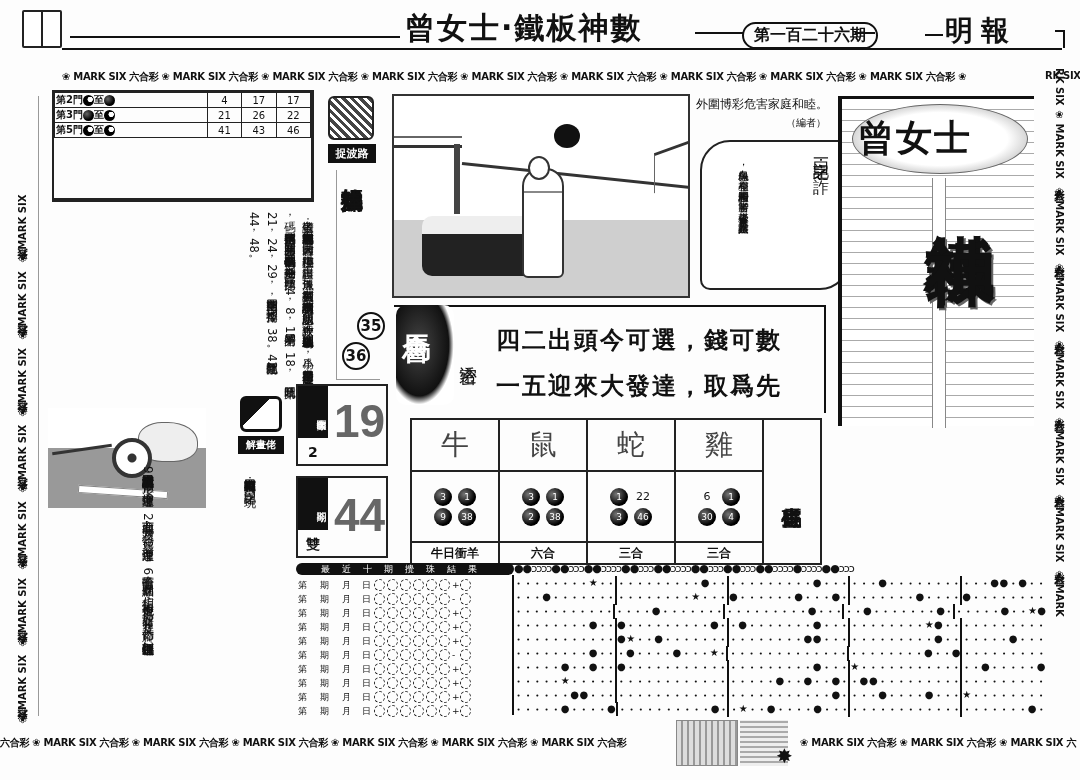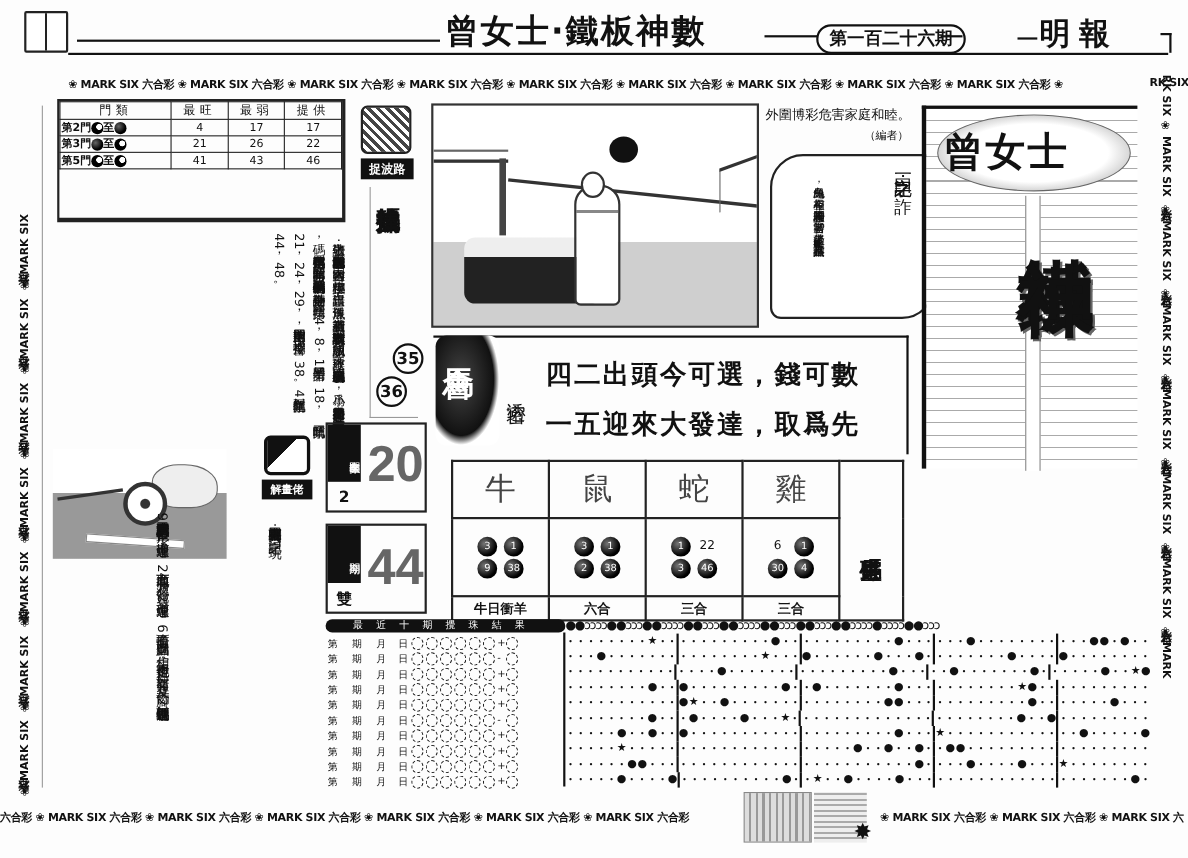--- a/index.html
+++ b/index.html
@@ -148,26 +148,20 @@
 <div class="abs banner-h" style="left:1045px;top:70px;">RK SIX</div>
 <div class="abs banner-h" style="left:0px;top:736px;width:672px;overflow:hidden;">六合彩 ❀ MARK SIX 六合彩 ❀ MARK SIX 六合彩 ❀ MARK SIX 六合彩 ❀ MARK SIX 六合彩 ❀ MARK SIX 六合彩 ❀ MARK SIX 六合彩</div>
 <div class="abs banner-h" style="left:800px;top:736px;width:280px;overflow:hidden;">❀ MARK SIX 六合彩 ❀ MARK SIX 六合彩 ❀ MARK SIX 六</div>
 <div class="abs banner-v-up" style="left:16px;top:68px;height:660px;overflow:hidden;">六合彩 ❀ MARK SIX 六合彩 ❀ MARK SIX 六合彩 ❀ MARK SIX 六合彩 ❀ MARK SIX 六合彩 ❀ MARK SIX 六合彩 ❀ MARK SIX 六合彩 ❀ MARK SIX</div>
 <div class="abs banner-v" style="left:1052px;top:68px;height:660px;overflow:hidden;">RK SIX ❀ MARK SIX 六合彩 ❀ MARK SIX 六合彩 ❀ MARK SIX 六合彩 ❀ MARK SIX 六合彩 ❀ MARK SIX 六合彩 ❀ MARK SIX 六合彩 ❀ MARK</div>
 <div class="abs" style="left:38px;top:96px;width:1px;height:620px;background:#999;"></div>
 
 <div id="stats" class="abs">
   <table>
     <tbody>
-        <tr>
-      <th>門類</th>
-      <th>最旺</th>
-      <th>最弱</th>
-      <th>提供</th>
-    </tr>
     <tr>
       <td class="door"><span>第2門</span><span class="ball light"></span><span>至</span><span class="ball"></span></td>
       <td>4</td>
       <td>17</td>
       <td>17</td>
     </tr>
     <tr>
       <td class="door"><span>第3門</span><span class="ball"></span><span>至</span><span class="ball light"></span></td>
       <td>21</td>
       <td>26</td>
@@ -218,21 +212,21 @@
 
 <div id="tip-box" class="abs"></div>
 <div id="tip-logo" class="abs"></div>
 <div id="tip-logo-text" class="abs">馬會</div>
 <div id="tip-sub" class="abs">透密</div>
 <div id="tip-line1" class="abs">四二出頭今可選，錢可數</div>
 <div id="tip-line2" class="abs">一五迎來大發達，取爲先</div>
 
 <div class="abs numbox" style="left:296px;top:384px;width:92px;height:82px;">
   <div class="tag" style="height:52px;">今年開出次數</div>
-  <div class="big" style="left:36px;top:8px;">20</div>
+  <div class="big" style="left:36px;top:8px;">19</div>
   <div class="sub" style="left:10px;top:58px;">2</div>
 </div>
 <div class="abs numbox" style="left:296px;top:476px;width:92px;height:82px;">
   <div class="tag" style="height:52px;">今期開</div>
   <div class="big" style="left:36px;top:10px;">44</div>
   <div class="sub" style="left:8px;top:58px;">雙</div>
 </div>
 
 <table id="zodiac" class="abs">
   <tbody>

